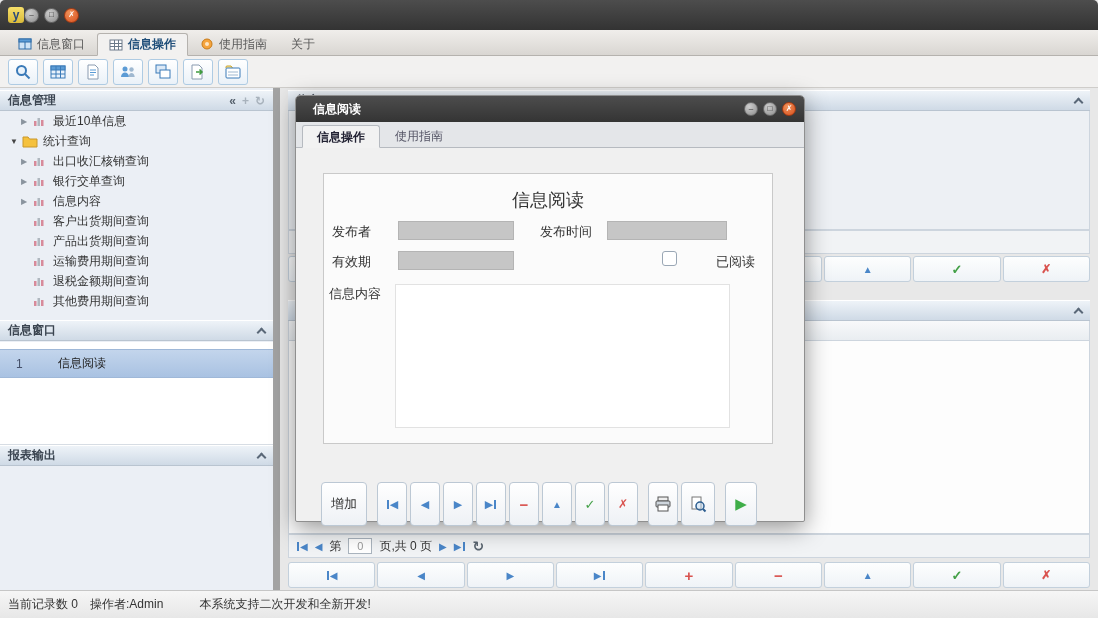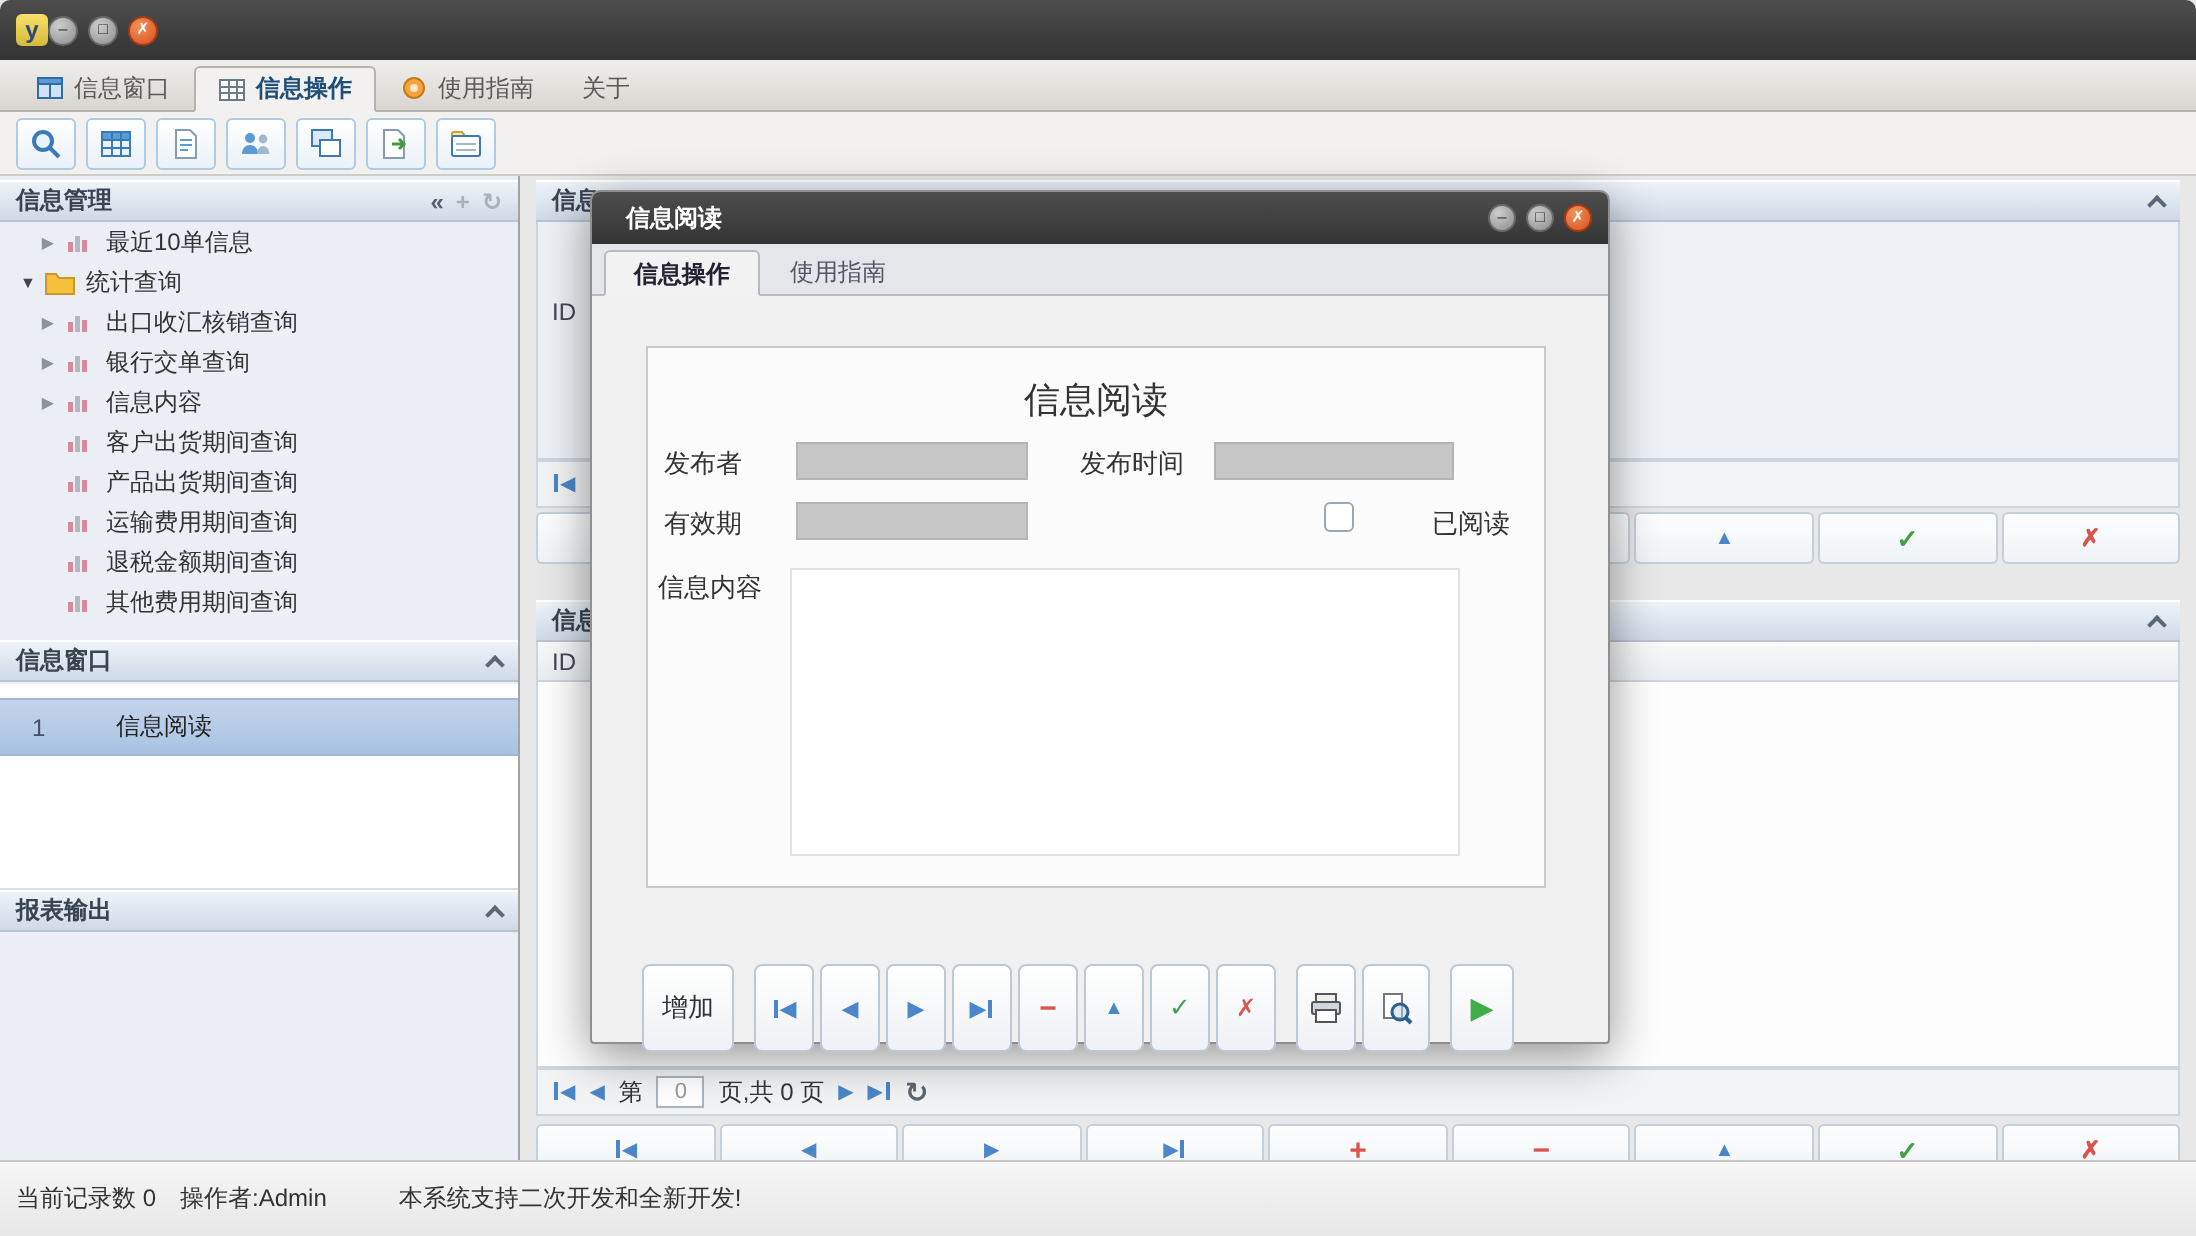--- a/index.html
+++ b/index.html
@@ -31,21 +31,21 @@
 
   
   .toolbar { height:32px; background:#f2f1f0; border-bottom:1px solid #cfcdca;
              display:flex; align-items:center; gap:5px; padding:0 8px; }
   .tbtn { width:30px; height:26px; background:linear-gradient(#fff,#eaf1f8); border:1px solid #aecbe3;
           border-radius:3px; display:flex; align-items:center; justify-content:center; padding:0; }
 
   
   .content { position:absolute; top:88px; left:0; right:0; bottom:24px; display:flex; }
 
-  .sidebar { width:260px; background:#ebeff5; border-right:1px solid #a3a3a3; position:relative; }
+  .sidebar { width:280px; background:#ebeff5; border-right:7px solid #a3a3a3; position:relative; }
   .phdr { height:21px; background:linear-gradient(#eef3f8,#cfdae6); border-top:1px solid #fff;
           border-bottom:1px solid #b9c4d0; display:flex; align-items:center; padding:0 8px;
           font-size:12px; font-weight:bold; color:#3a4450; }
   .phdr .sp { flex:1; }
   .ptool { font-size:12px; color:#55606c; margin-left:6px; font-weight:bold; }
   .ptool.dim { color:#a8b2bc; }
   .chev-up { width:7px; height:7px; border-left:2px solid #5a6878; border-top:2px solid #5a6878;
              transform:rotate(45deg); margin-left:8px; margin-top:3px; }
 
   .phdr.info { position:absolute; top:2px; left:0; right:0; }
@@ -93,21 +93,21 @@
   .pginput { width:24px; height:16px; border:1px solid #aab4be; background:#fff; font-size:11px;
              color:#999; text-align:center; padding:0; font-family:inherit; }
   .refresh { color:#5a6570; font-size:14px; font-weight:bold; }
 
   .c-blue { color:#4a86c8; } .c-red { color:#d9534f; font-weight:bold; }
   .c-green { color:#43a047; font-weight:bold; }
   .sym-pm { font-size:15px; } .sym-up { font-size:10px; } .sym-ck { font-size:13px; } .sym-x { font-size:12px; }
   .vbar { display:inline-block; width:2px; height:9px; background:currentColor; vertical-align:-1px; margin:0 1px; }
 
   
-  .statusbar { position:absolute; bottom:0; left:0; right:0; height:38px;
+  .statusbar { position:absolute; bottom:0; left:0; right:0; height:28px;
                background:linear-gradient(#f6f6f6,#e7e7e7); border-top:1px solid #c6c6c6;
                display:flex; align-items:center; font-size:12px; color:#333; padding:0 8px; }
   .sb2 { margin-left:12px; } .sb3 { margin-left:36px; }
 
   
   .dialog { position:absolute; left:295px; top:95px; width:510px; height:427px; background:#f0f0f0;
             border:1px solid #8f8f8f; border-radius:5px 5px 2px 2px; box-shadow:0 6px 24px rgba(0,0,0,.42); z-index:10; }
   .dlg-tb { height:26px; background:linear-gradient(#4d4d4d,#343434); border-radius:4px 4px 0 0;
             display:flex; align-items:center; padding:0 8px 0 17px; }
   .dlg-title { color:#fff; font-weight:bold; font-size:12px; flex:1; }

